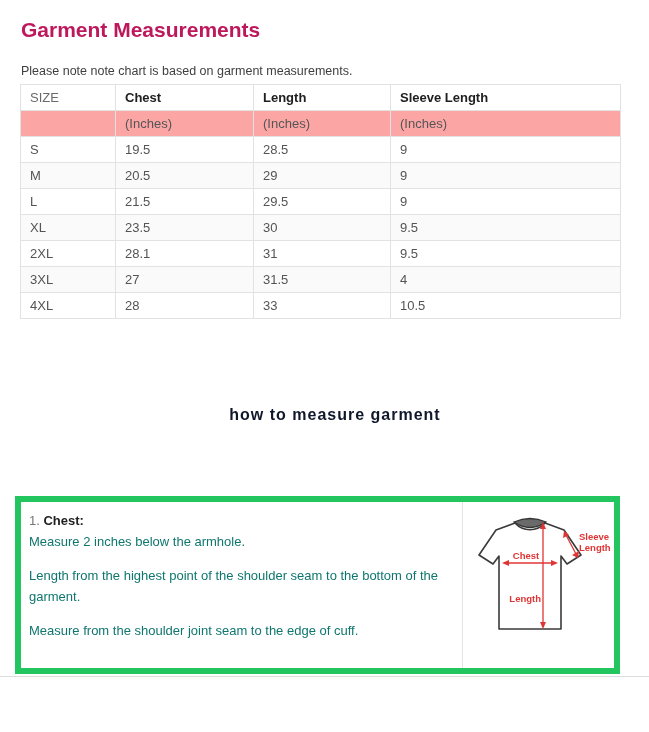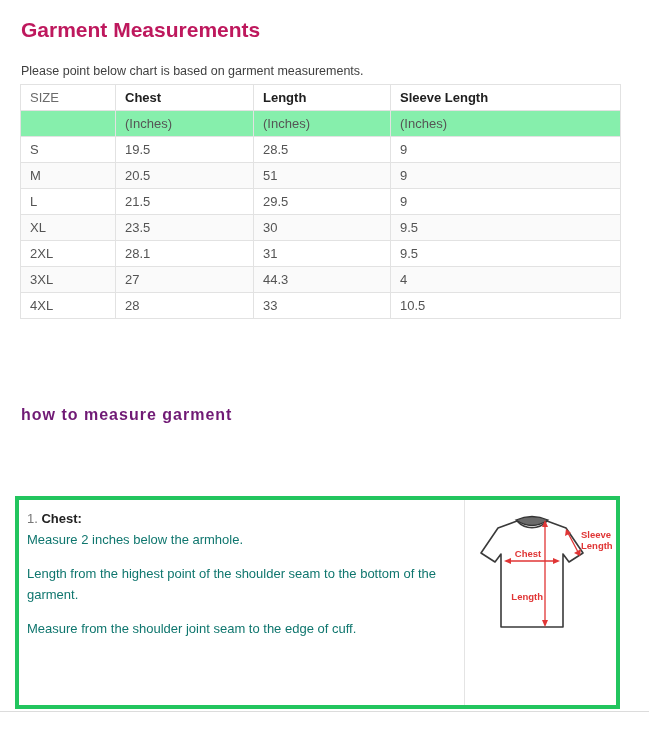--- a/index.html
+++ b/index.html
@@ -30,38 +30,39 @@
   .size-chart th, .size-chart td {
     border: 1px solid #e2e2e2;
     height: 26px;
     padding: 0 0 0 9px;
     text-align: left;
     vertical-align: middle;
     font-weight: normal;
   }
   .size-chart th.col-head { font-weight: bold; color: #202020; }
   .size-chart th.size-head { color: #6b6b6b; font-weight: normal; }
-  .size-chart tr.units-row td { color: #555555; background: #86efac; }
+  .size-chart tr.units-row td { color: #555555; background: #fca5a5; }
   .size-chart tbody td { color: #545454; }
   .size-chart tbody tr:nth-child(even) { background: #fafafa; }
 
   .section-heading {
     margin: 86px 0 0 21px;
     font-size: 16px;
     line-height: 19px;
     font-weight: bold;
     letter-spacing: 1px;
-    color: #701a75;
+    color: #0f172a;
+    text-align: center;
   }
 
   .measure-box {
     margin: 72px 0 0 15px;
     width: 605px;
-    height: 213px;
-    border: 4px solid #22c55e;
+    height: 178px;
+    border: 6px solid #22c55e;
     display: flex;
   }
   .instructions-panel {
     width: 453px;
     padding: 8px 20px 0 8px;
   }
   .instr + .instr { margin-top: 13px; }
   .instr-head { font-size: 13px; line-height: 21px; color: #4a4a4a; }
   .instr-num { color: #777777; }
   .instr-label { font-weight: bold; color: #222222; }
@@ -87,21 +88,21 @@
   .bottom-divider {
     margin-top: 2px;
     width: 649px;
     border-top: 1px solid #dcdcdc;
   }
 </style>
 </head>
 <body>
 
 <h1 class="page-title">Garment Measurements</h1>
-<p class="note">Please point below chart is based on garment measurements.</p>
+<p class="note">Please note note chart is based on garment measurements.</p>
 
 <table class="size-chart">
   <colgroup>
     <col style="width:95px">
       <col style="width:138px">
       <col style="width:137px">
       <col style="width:230px">
   </colgroup>
   <thead>
     <tr>
@@ -120,21 +121,21 @@
   <tbody>
       <tr>
         <td>S</td>
         <td>19.5</td>
         <td>28.5</td>
         <td>9</td>
       </tr>
       <tr>
         <td>M</td>
         <td>20.5</td>
-        <td>51</td>
+        <td>29</td>
         <td>9</td>
       </tr>
       <tr>
         <td>L</td>
         <td>21.5</td>
         <td>29.5</td>
         <td>9</td>
       </tr>
       <tr>
         <td>XL</td>
@@ -144,21 +145,21 @@
       </tr>
       <tr>
         <td>2XL</td>
         <td>28.1</td>
         <td>31</td>
         <td>9.5</td>
       </tr>
       <tr>
         <td>3XL</td>
         <td>27</td>
-        <td>44.3</td>
+        <td>31.5</td>
         <td>4</td>
       </tr>
       <tr>
         <td>4XL</td>
         <td>28</td>
         <td>33</td>
         <td>10.5</td>
       </tr>
     </tbody>
 </table>

